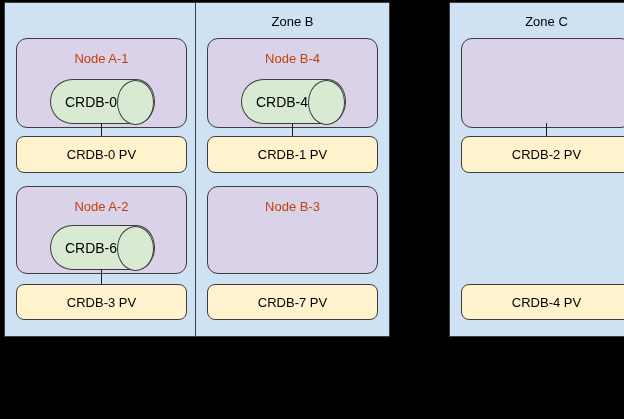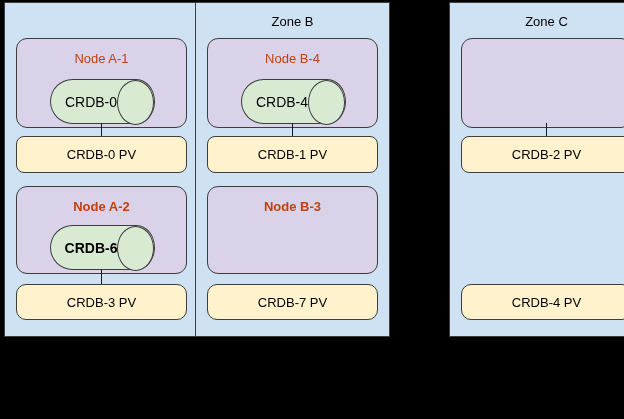--- a/index.html
+++ b/index.html
@@ -34,21 +34,21 @@
     color: #000000;
   }
   .node {
     position: absolute;
     left: 11px; right: 11px;
     background: #d9d2e9;
     border: 1px solid #3d3d3d;
     border-radius: 11px;
   }
   .node-1 { top: 35px; height: 90px; }
-  .node-2 { top: 183px; height: 88px; font-weight: bold; }
+  .node-2 { top: 183px; height: 88px; }
   .node-label {
     position: absolute;
     top: 12px; left: 0; right: 0;
     text-align: center;
     font-size: 13px;
     color: #c2410c;
   }
   .cyl {
     position: absolute;
     left: 33px;
@@ -92,21 +92,21 @@
     background: #fff2cc;
     border: 1px solid #3d3d3d;
     border-radius: 8px;
     display: flex;
     align-items: center;
     justify-content: center;
     font-size: 13px;
     color: #000000;
   }
   .pv-1 { top: 133px; height: 37px; }
-  .pv-2 { top: 281px; height: 36px; border-radius: 10px; }
+  .pv-2 { top: 281px; height: 36px; }
 </style>
 </head>
 <body>
 
 <div class="canvas">
 
   <section class="zone zone-a">
 
     <div class="node node-1">
       <div class="node-label">Node A-1</div>

